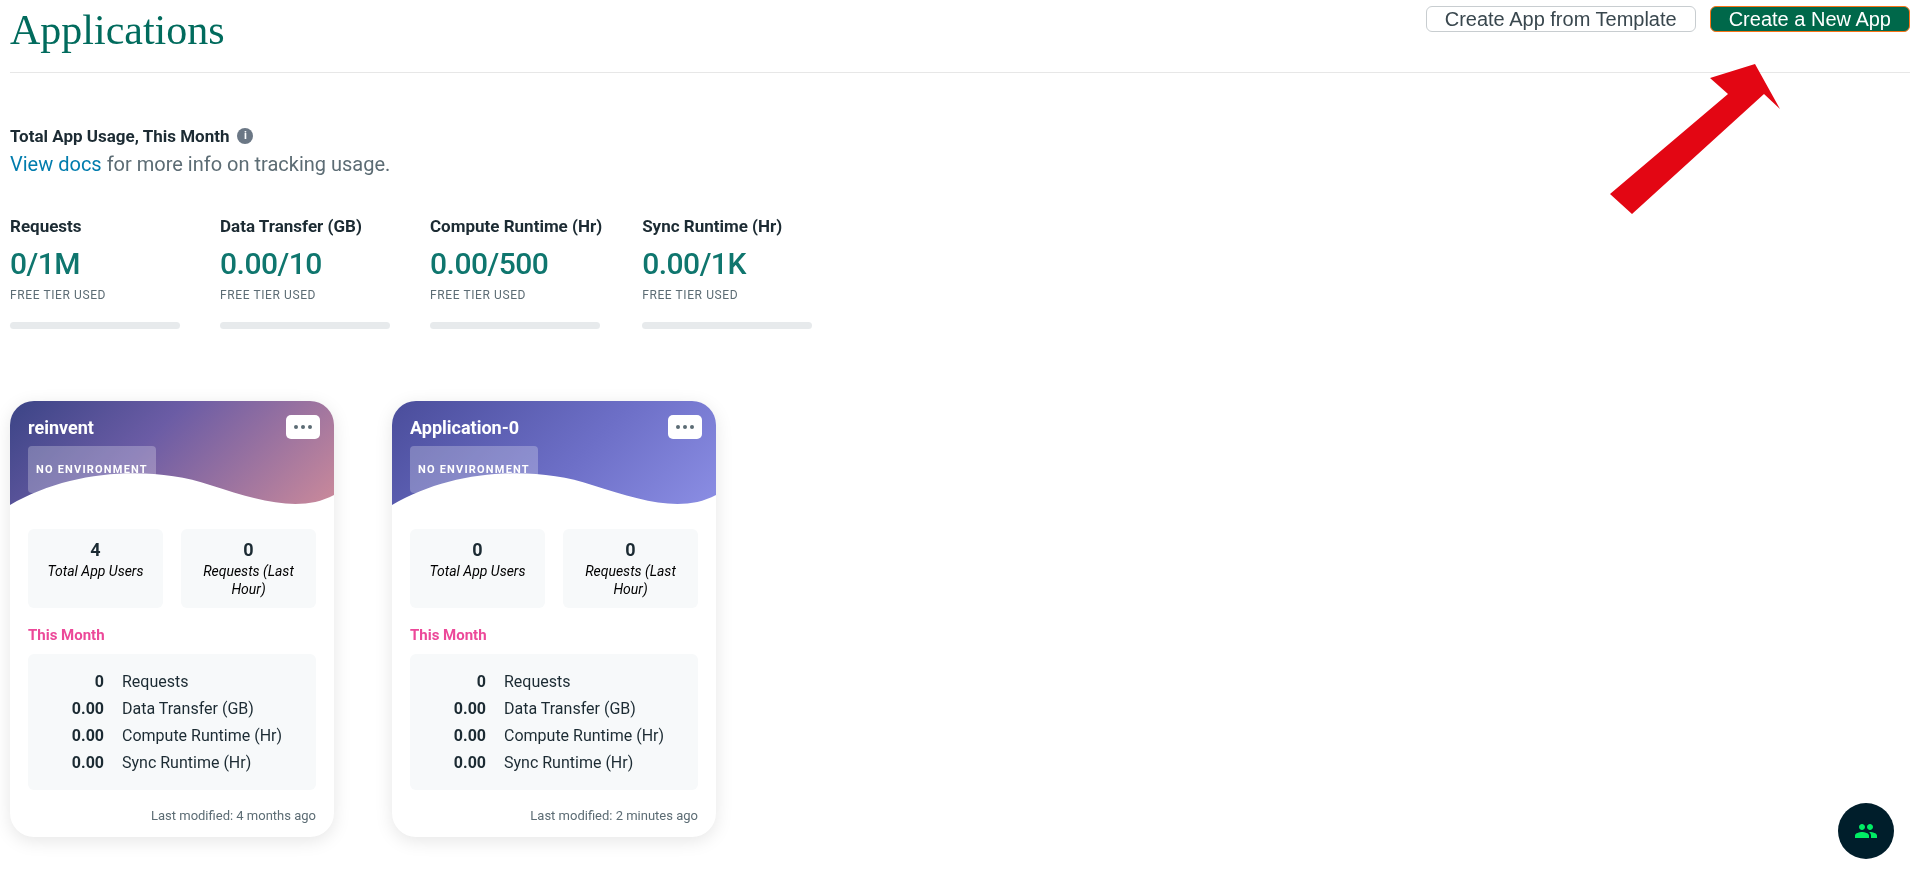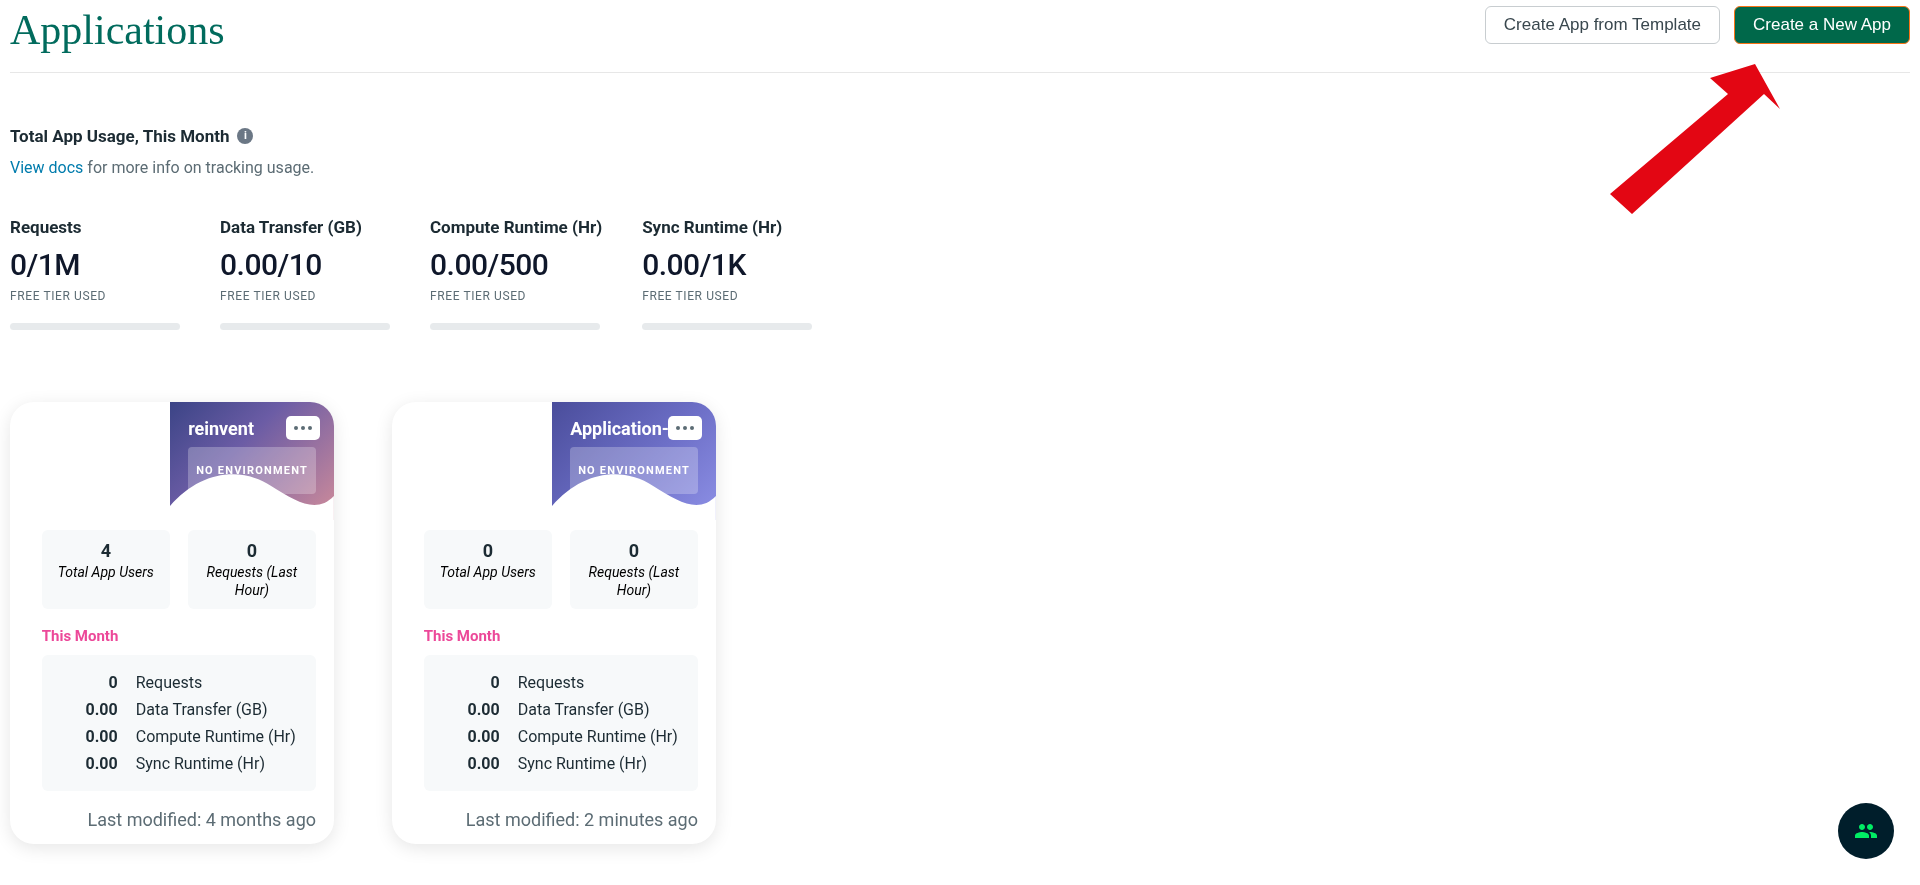--- a/index.html
+++ b/index.html
@@ -19,22 +19,22 @@
     border-bottom: 1px solid #e7e7e7;
   }
   .page-title {
     font-family: Georgia, "Times New Roman", serif;
     font-size: 42px;
     color: #016b5d;
     font-weight: 400;
   }
   .header-actions { display: flex; gap: 14px; }
   .btn {
-    font-size: 17px;
-    padding: 8px 18px;
+    font-size: 20px;
+    padding: 0 18px;
     border-radius: 6px;
     cursor: pointer;
     font-weight: 500;
     line-height: 1.2;
   }
   .btn-outline {
     border: 1px solid #c8cdd0;
     background: #fff;
     color: #39474e;
   }
@@ -57,41 +57,40 @@
   .info-icon {
     width: 16px; height: 16px;
     border-radius: 50%;
     background: #6b7785;
     color: #fff;
     font-size: 11px;
     line-height: 16px;
     text-align: center;
     font-weight: bold;
   }
-  .usage-docs { margin-top: 12px; font-size: 16px; color: #5c6c74; }
+  .usage-docs { margin-top: 6px; font-size: 20px; color: #5c6c74; }
   .usage-docs a { color: #007cad; text-decoration: none; }
 
   .metrics-row { display: flex; gap: 40px; margin-top: 40px; }
   .metric { min-width: 170px; }
   .metric-title { font-size: 17px; font-weight: 700; color: #1c2b33; margin-bottom: 10px; }
-  .metric-value { font-size: 30px; font-weight: 500; color: #0f172a; letter-spacing: -0.5px; }
+  .metric-value { font-size: 30px; font-weight: 500; color: #0f766e; letter-spacing: -0.5px; }
   .metric-sub { font-size: 12px; letter-spacing: 0.6px; color: #5c6c74; margin-top: 7px; }
   .metric-bar { height: 7px; border-radius: 4px; background: #e7eaec; margin-top: 20px; width: 170px; }
   .metric:last-child .metric-bar { width: 170px; }
 
   .cards-row { display: flex; gap: 58px; margin-top: 72px; }
   .app-card {
     width: 324px;
     border-radius: 24px;
     box-shadow: 0 4px 18px rgba(0,0,0,0.10);
     overflow: hidden;
     background: #fff;
     display: flex;
     flex-direction: column;
-    align-items: flex-end;
   }
   .card-top {
     position: relative;
     height: 118px;
     padding: 16px 18px;
     color: #fff;
   }
   .card-top.gradient-a { background: linear-gradient(135deg, #3b4486 0%, #6b5ca5 40%, #d08c9a 100%); }
   .card-top.gradient-b { background: linear-gradient(135deg, #4a4d9b 0%, #6d6fc7 55%, #8d90e6 100%); }
   .wave {
@@ -141,21 +140,21 @@
   .month-label { font-size: 15px; font-weight: 700; margin: 18px 0 10px 0; color: #ec4899; }
   .month-table {
     background: #f7f9fa;
     border-radius: 6px;
     padding: 14px 14px;
   }
   .month-row { display: flex; align-items: flex-start; padding: 4px 0; }
   .month-val { width: 80px; text-align: right; font-size: 16px; font-weight: 700; color: #1c2b33; padding-right: 18px; }
   .month-lbl { font-size: 16px; color: #1c2b33; flex: 1; }
 
-  .last-modified { text-align: right; font-size: 18px; color: #5c6c74; margin-top: 18px; }
+  .last-modified { text-align: right; font-size: 13px; color: #5c6c74; margin-top: 18px; }
 
   .arrow-overlay {
     position: absolute;
     top: 64px;
     right: 140px;
     pointer-events: none;
   }
 
   .fab {
     position: fixed;

